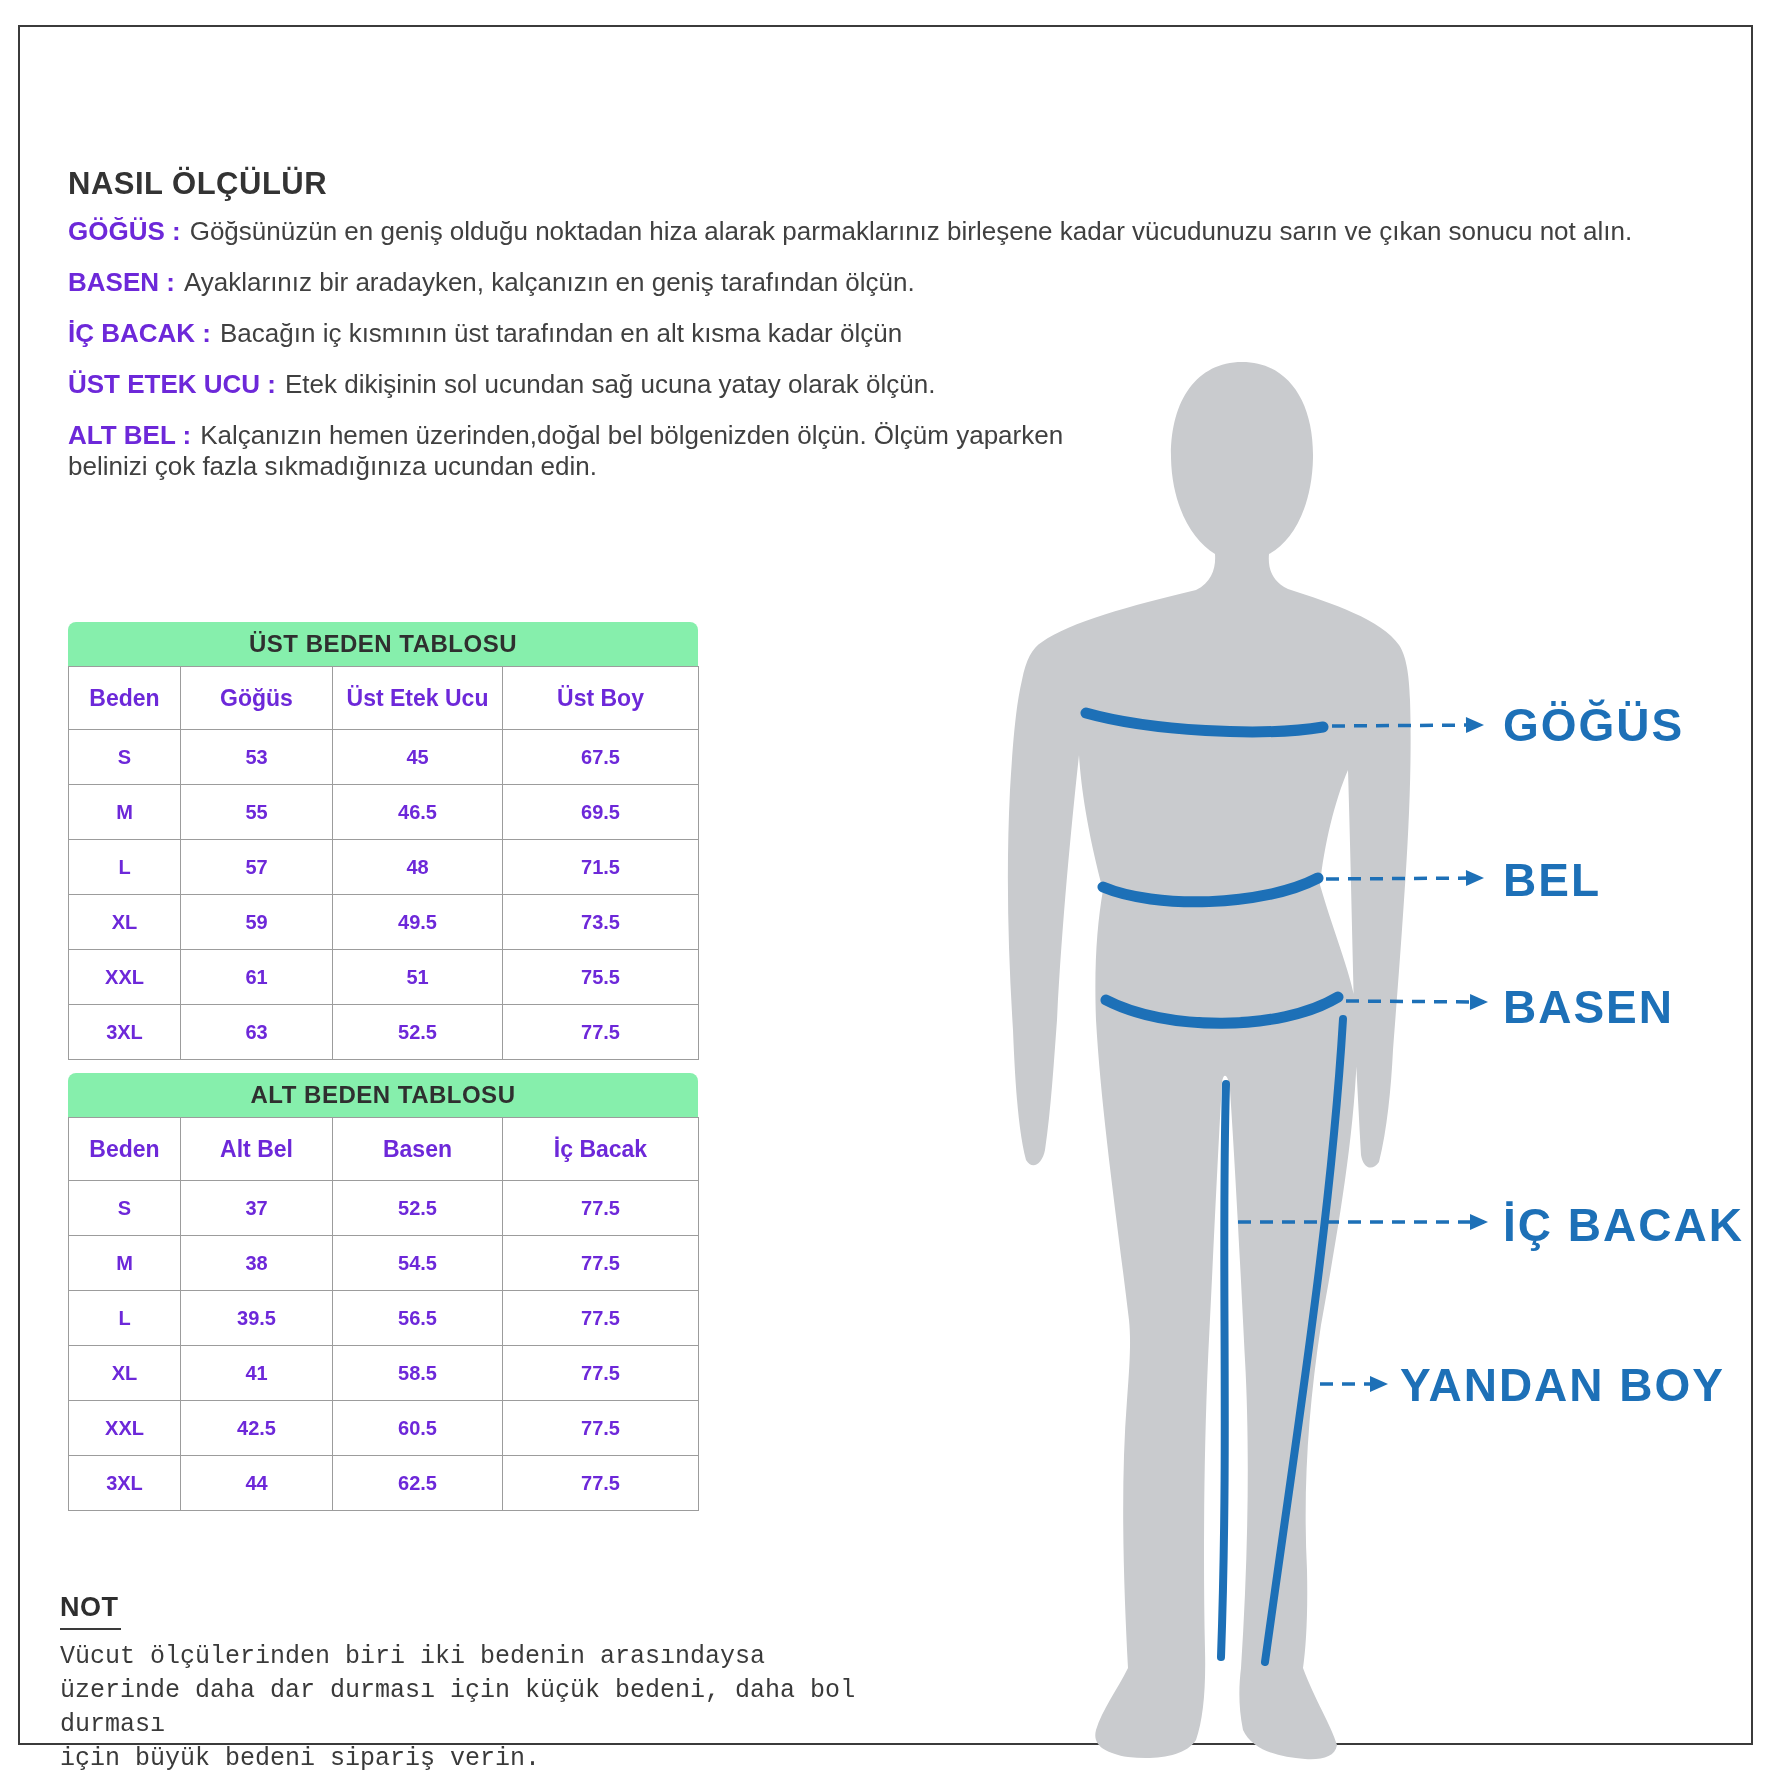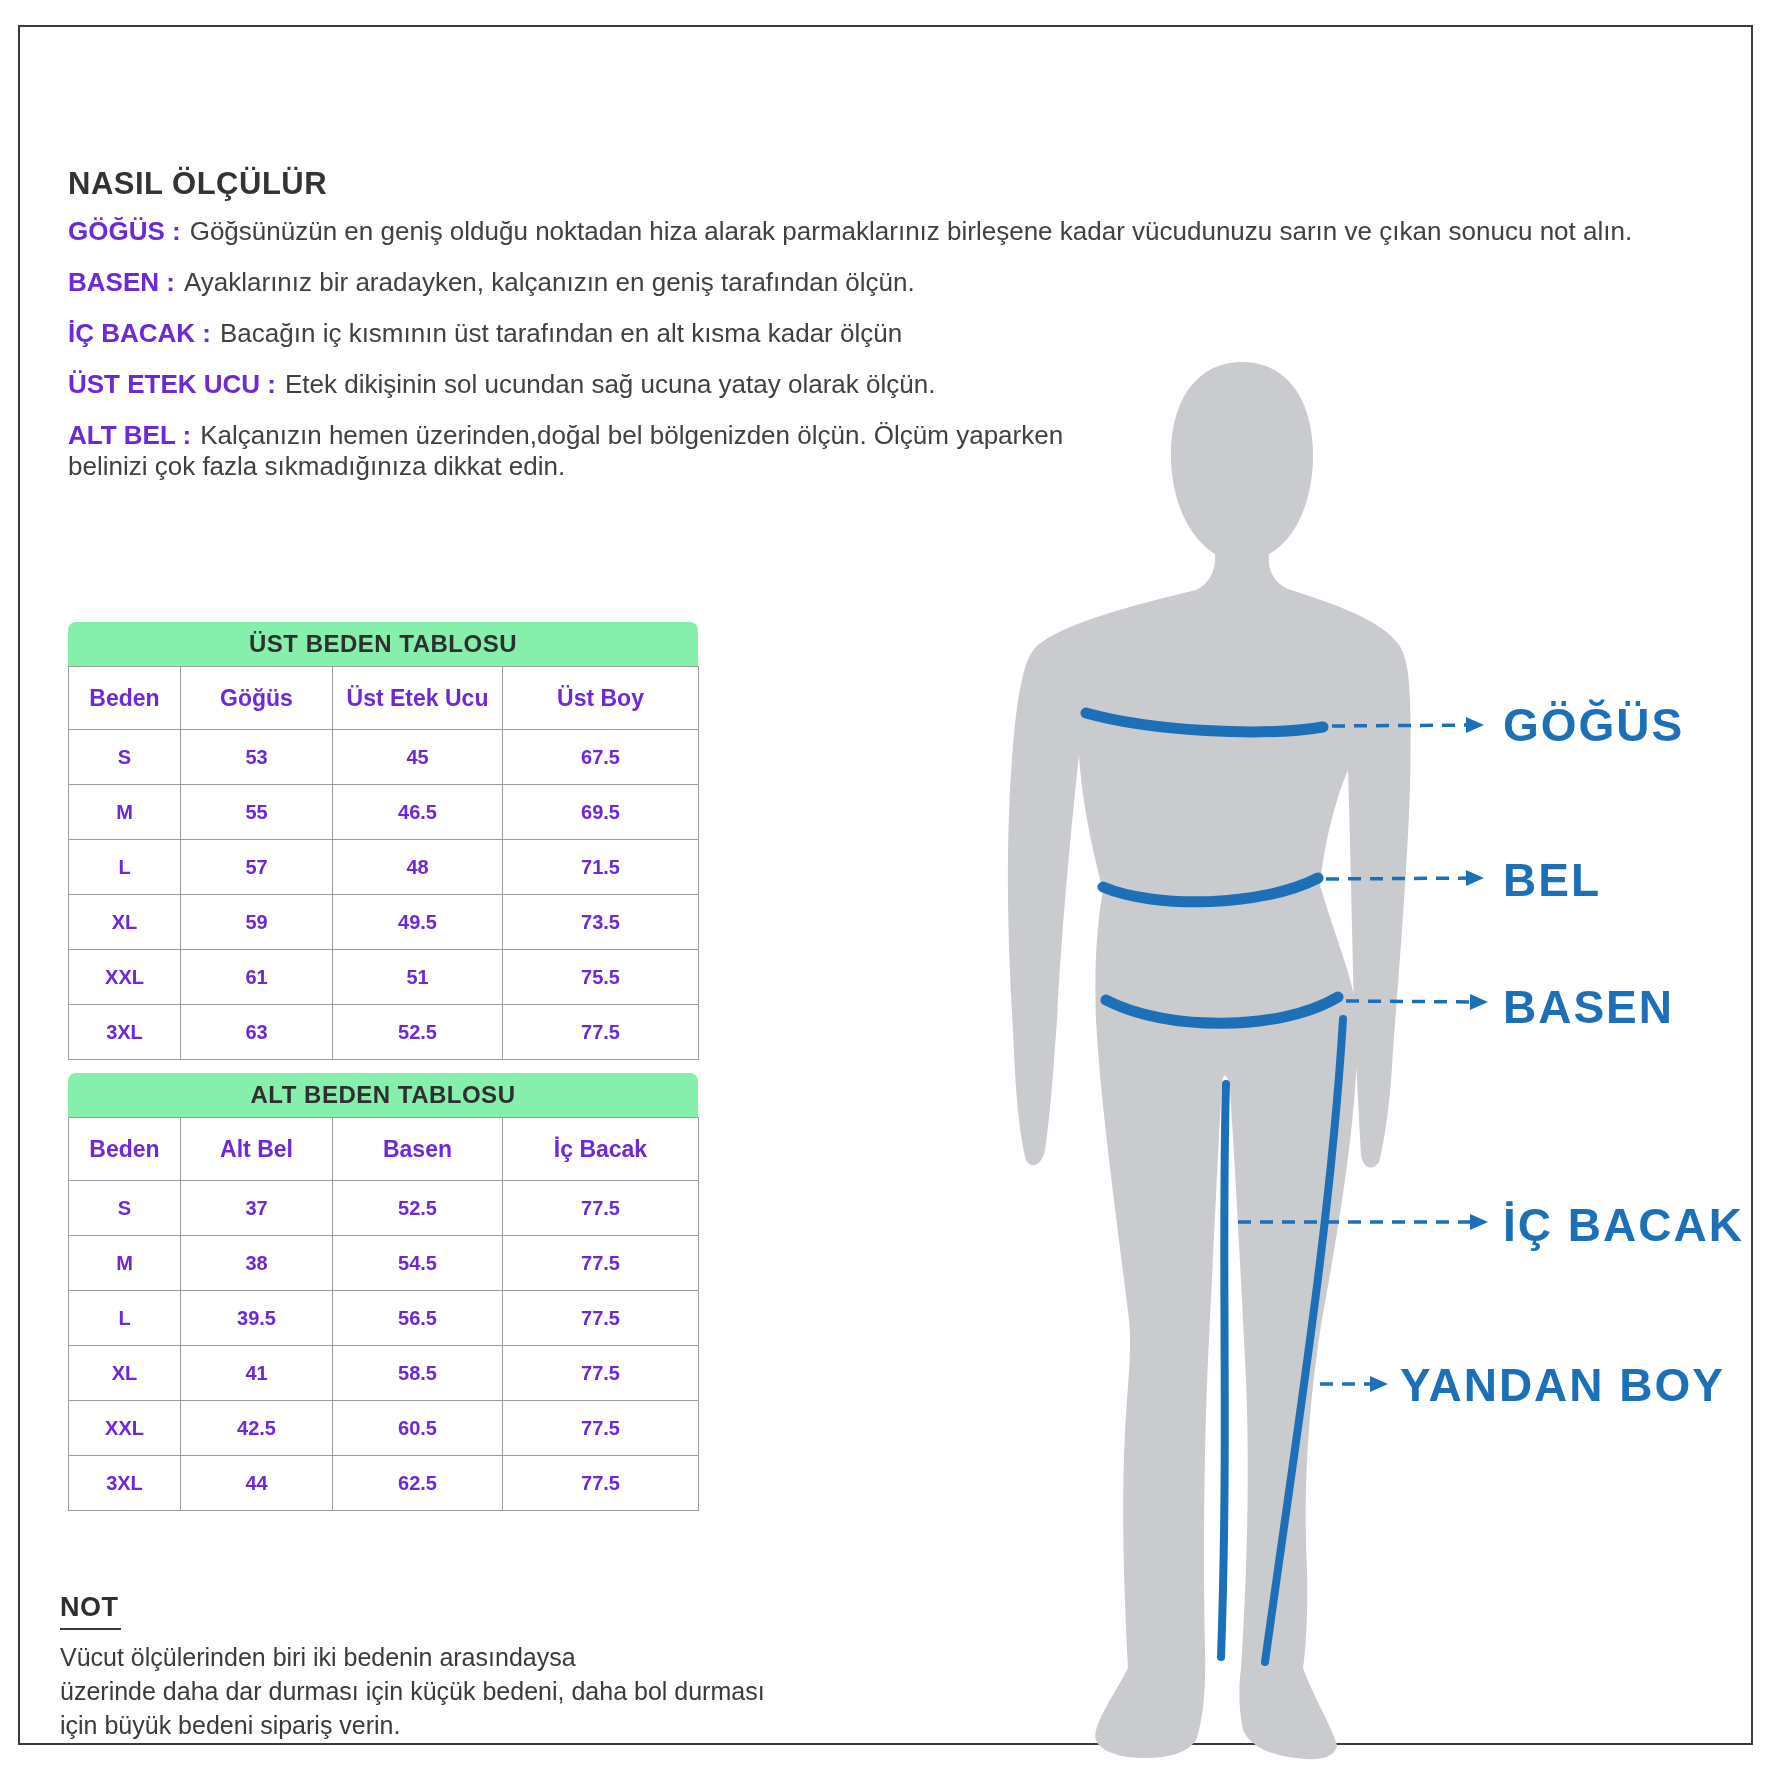--- a/index.html
+++ b/index.html
@@ -47,21 +47,21 @@
   table.size-table th{height:62px;font-size:23px;font-weight:bold;}
   table.size-table td{height:54px;font-size:20px;font-weight:bold;}
   col.c1{width:112px;} col.c2{width:152px;} col.c3{width:170px;} col.c4{width:196px;}
 
   .note{position:absolute;left:60px;top:1592px;width:860px;}
   .note-title{
     display:inline-block;font-size:27px;font-weight:bold;color:#2e2e2e;
     border-bottom:2.5px solid #3a3a3a;padding:0 2px 5px 0;margin-bottom:10px;
     letter-spacing:0.5px;
   }
-  .note-line{font-size:25px;line-height:34px;color:#3a3a3a;}
+  .note-line{font-size:25px;line-height:34px;color:#3a3a3a;font-family:Liberation Mono, monospace;}
 
   .diagram{position:absolute;left:950px;top:330px;width:812px;height:1442px;}
   .diag-label{
     font-family:"Liberation Sans", sans-serif;font-size:46px;font-weight:bold;
     fill:#1d70b7;letter-spacing:2px;
   }
 </style>
 </head>
 <body>
 
@@ -79,21 +79,21 @@
     <div class="def-line">
       <span class="def-label">BASEN :</span><span class="def-text">Ayaklarınız bir aradayken, kalçanızın en geniş tarafından ölçün.</span>
     </div>
     <div class="def-line">
       <span class="def-label">İÇ BACAK :</span><span class="def-text">Bacağın iç kısmının üst tarafından en alt kısma kadar ölçün</span>
     </div>
     <div class="def-line">
       <span class="def-label">ÜST ETEK UCU :</span><span class="def-text">Etek dikişinin sol ucundan sağ ucuna yatay olarak ölçün.</span>
     </div>
     <div class="def-line wrap">
-      <span class="def-label">ALT BEL :</span><span class="def-text">Kalçanızın hemen üzerinden,doğal bel bölgenizden ölçün. Ölçüm yaparken belinizi çok fazla sıkmadığınıza dikkat edin.</span>
+      <span class="def-label">ALT BEL :</span><span class="def-text">Kalçanızın hemen üzerinden,doğal bel bölgenizden ölçün. Ölçüm yaparken belinizi çok fazla sıkmadığınıza ucundan edin.</span>
     </div>
   </div>
 
   <div class="table-wrap upper">
     <div class="table-title">ÜST BEDEN TABLOSU</div>
     <table class="size-table">
       <colgroup>
           <col class="c1">
           <col class="c2">
           <col class="c3">

